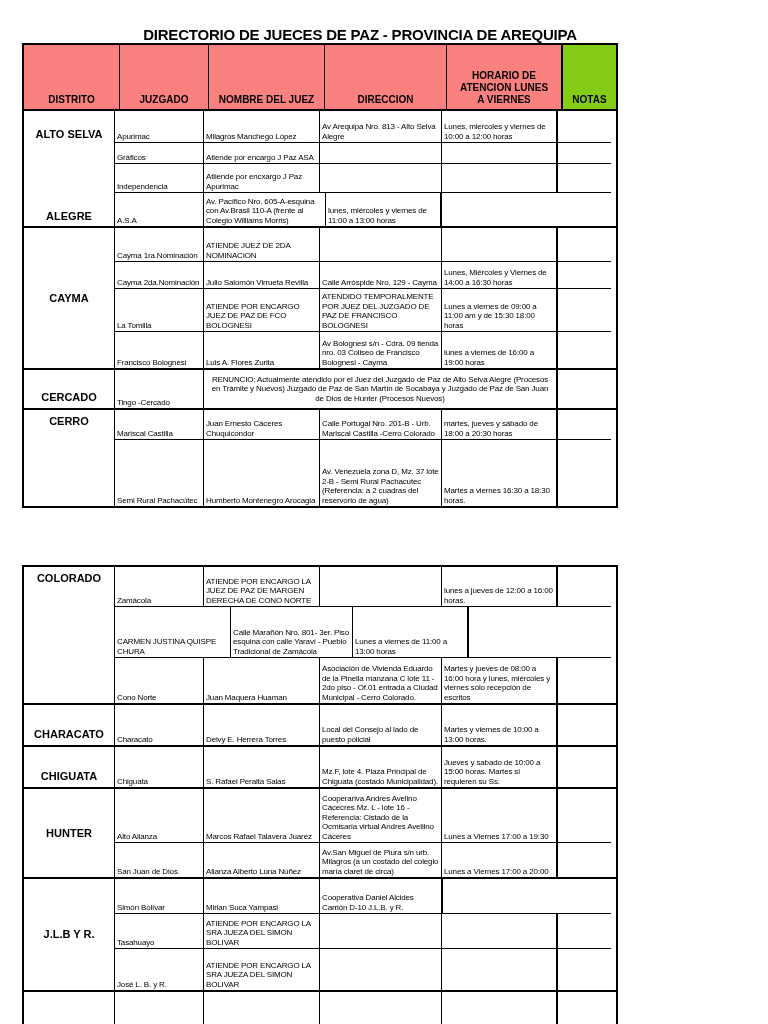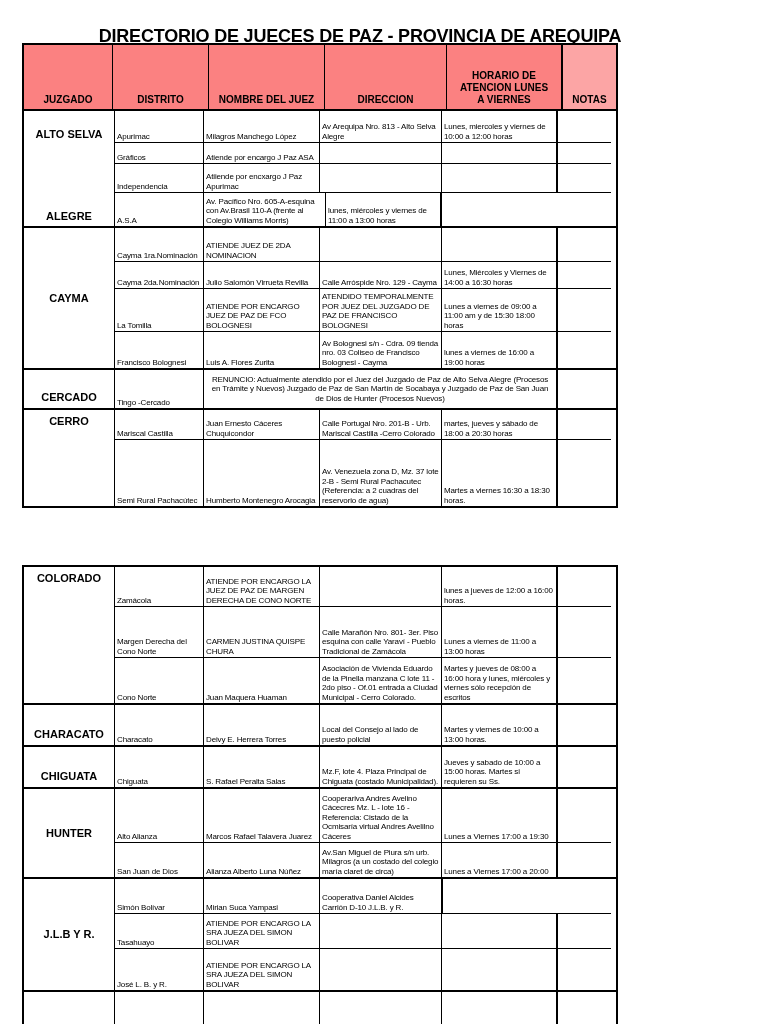--- a/index.html
+++ b/index.html
@@ -3,21 +3,21 @@
 <meta charset="utf-8">
 <style>
   html,body{margin:0;padding:0;background:#e8e8e8;}
   .page{
     position:relative;width:768px;height:1024px;margin:0 auto;
     background:#ffffff;overflow:hidden;
     font-family:"Liberation Sans","DejaVu Sans",sans-serif;color:#000;
   }
   .title{
     position:absolute;top:26px;left:0;width:720px;text-align:center;
-    font-size:18px;font-weight:bold;letter-spacing:-0.2px;
+    font-size:15px;font-weight:bold;letter-spacing:-0.2px;
   }
   .block{
     position:absolute;left:22px;width:596px;box-sizing:border-box;
     border:2px solid #000;background:#fff;
   }
   #block-0{top:43px;}
   #block-1{top:565px;}
   
   .header-row{display:flex;border-bottom:2px solid #000;height:66px;box-sizing:border-box;}
   .hcell{
@@ -55,26 +55,26 @@
   .v-bottom{justify-content:flex-end;padding-bottom:5px;}
 </style>
 </head>
 <body>
 
 <div class="page">
   <div class="title">DIRECTORIO DE JUECES DE PAZ - PROVINCIA DE AREQUIPA</div>
 
   <div class="block" id="block-0">
     <div class="header-row">
+      <div class="hcell hc0" style="background: rgb(251, 129, 129);">DISTRITO</div>
       <div class="hcell hc1" style="background: rgb(251, 129, 129);">JUZGADO</div>
-      <div class="hcell hc0" style="background: rgb(251, 129, 129);">DISTRITO</div>
       <div class="hcell hc2" style="background: rgb(251, 129, 129);">NOMBRE DEL JUEZ</div>
       <div class="hcell hc3" style="background: rgb(251, 129, 129);">DIRECCION</div>
       <div class="hcell hc4" style="background: rgb(251, 129, 129);">HORARIO DE ATENCION LUNES A VIERNES</div>
-      <div class="hcell hc5" style="background: #fca5a5;">NOTAS</div>
+      <div class="hcell hc5" style="background: #84cc16;">NOTAS</div>
     </div>
     <div class="groups" id="groups-0">
         <div class="group">
           <div class="district v-split">
             <span>ALTO SELVA</span>
             <span>ALEGRE</span>
           </div>
           <div class="rows">
             <div class="row" style="height: 32px;">
               <div class="cell c1">
@@ -298,23 +298,20 @@
                 <span></span>
               </div>
               <div class="cell c4">
                 <span>lunes a jueves de 12:00 a 16:00 horas.</span>
               </div>
               <div class="cell c5">
                 <span></span>
               </div>
             </div>
             <div class="row" style="height: 51px;">
-              <div class="cell c1">
-                <span>Margen Derecha del Cono Norte</span>
-              </div>
               <div class="cell c2">
                 <span>CARMEN JUSTINA QUISPE CHURA</span>
               </div>
               <div class="cell c3">
                 <span>Calle Marañón Nro. 801- 3er. Piso esquina con calle Yaraví - Pueblo Tradicional de Zamácola</span>
               </div>
               <div class="cell c4">
                 <span>Lunes a viernes de 11:00 a 13:00 horas</span>
               </div>
               <div class="cell c5">

